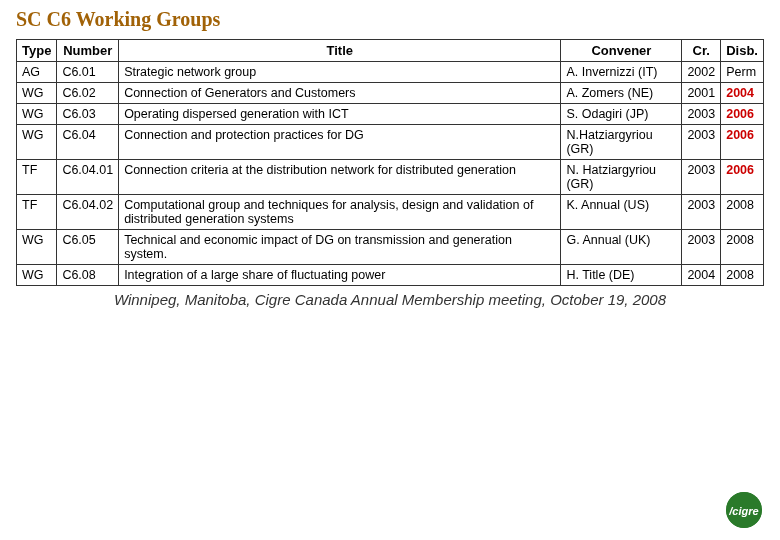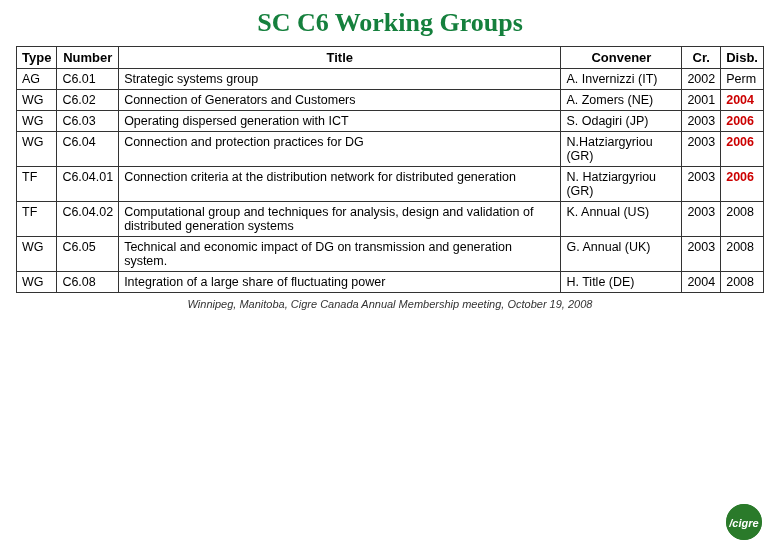--- a/index.html
+++ b/index.html
@@ -11,26 +11,25 @@
       font-size: 13px;
       overflow: hidden;
       position: relative;
     }
     .page-wrapper {
       width: 780px;
       height: 540px;
       padding: 8px 16px 8px 16px;
     }
     h1 {
-      text-align: center;
-      font-size: 26px;
+      font-size: 20px;
       font-family: Georgia, 'Times New Roman', serif;
       font-weight: bold;
       margin-bottom: 8px;
-      color: #15803d;
+      color: #a16207;
     }
     table {
       width: 100%;
       border-collapse: collapse;
       font-size: 12.5px;
       padding-left: 29px;
     }
     th, td {
       border: 1px solid #333;
       padding: 3px 5px;
@@ -40,27 +39,27 @@
       background: #fff;
       font-weight: bold;
       text-align: center;
       font-size: 13px;
     }
     td.center { text-align: left; }
     .red { color: #cc0000; font-weight: bold; }
     .footer {
       text-align: center;
       font-style: italic;
-      font-size: 11px;
+      font-size: 15px;
       margin-top: 5px;
       color: #333;
     }
     .logo-area {
       position: absolute;
-      bottom: 0;
+      bottom: 12px;
       right: 18px;
       display: flex;
     }
     .logo-circle {
       width: 36px;
       height: 36px;
       border-radius: 50%;
       background: #2a7a2a;
       display: flex;
       align-items: center;
@@ -86,21 +85,21 @@
         <th>Title</th>
         <th>Convener</th>
         <th>Cr.</th>
         <th>Disb.</th>
       </tr>
     </thead>
     <tbody id="table-body">
     <tr>
           <td class="center">AG</td>
           <td class="center">C6.01</td>
-          <td>Strategic systems group</td>
+          <td>Strategic network group</td>
           <td>A. Invernizzi (IT)</td>
           <td class="center">2002</td>
           <td class="center">Perm</td>
         </tr>
         <tr>
           <td class="center">WG</td>
           <td class="center">C6.02</td>
           <td>Connection of Generators and Customers</td>
           <td>A. Zomers (NE)</td>
           <td class="center">2001</td>

